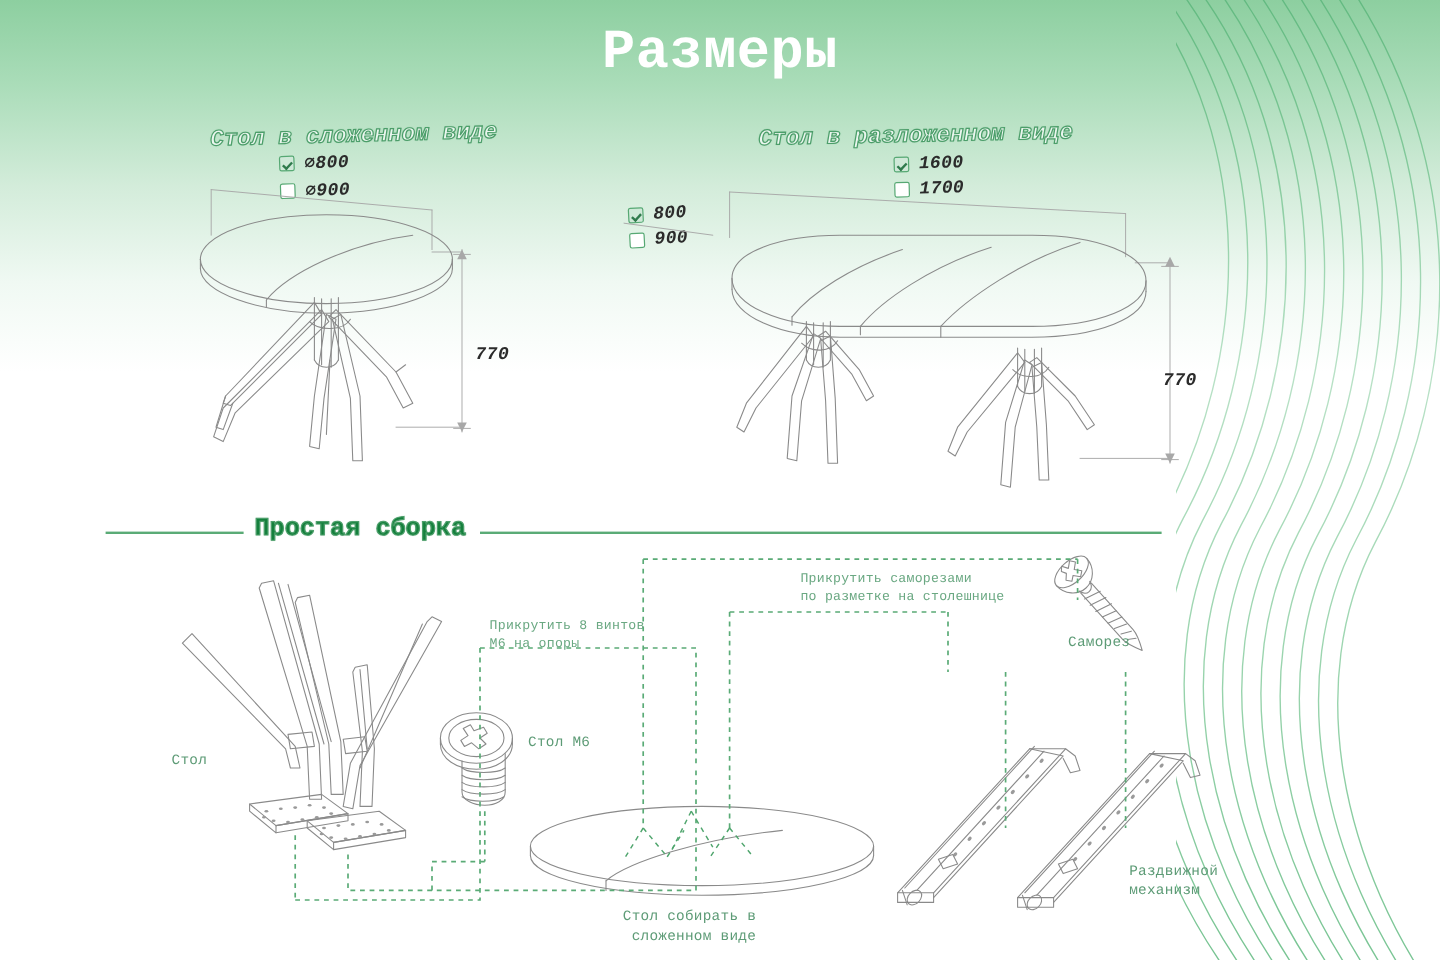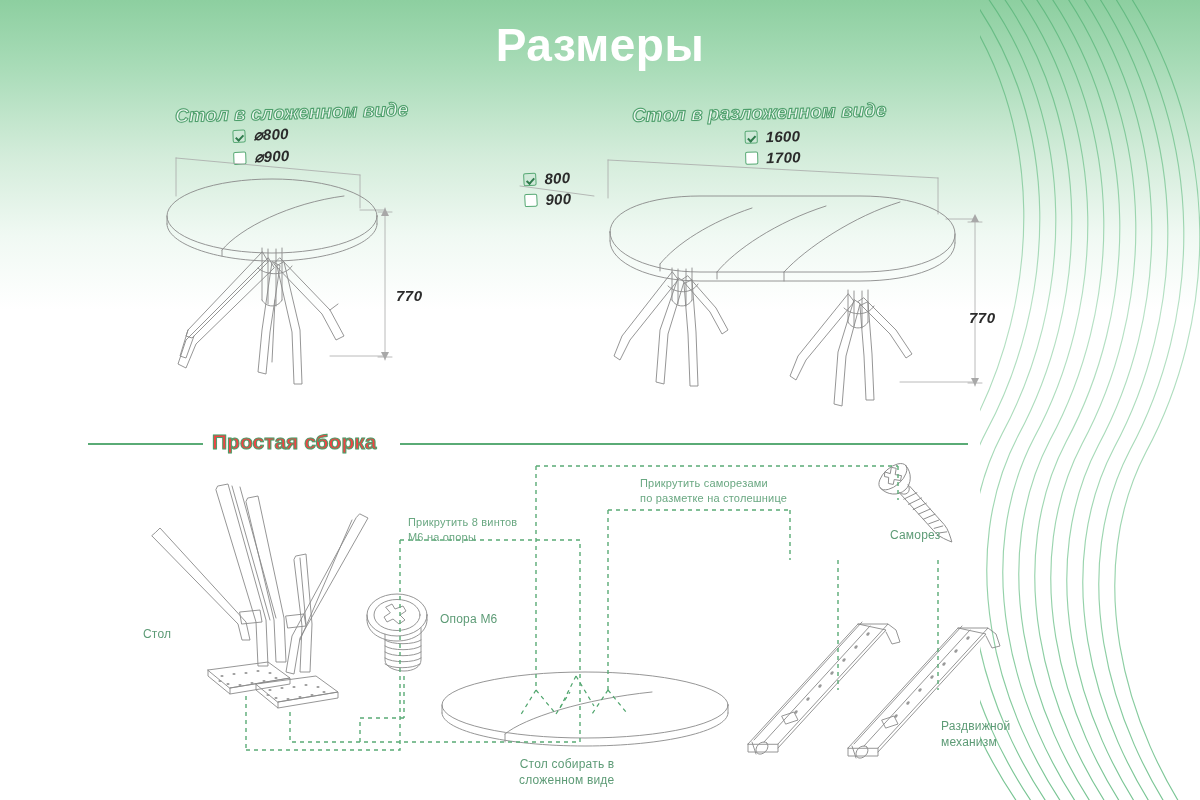--- a/index.html
+++ b/index.html
@@ -1,20 +1,20 @@
 <!DOCTYPE html>
 <html><head>
 <meta charset="utf-8">
 <style>
   * { margin:0; padding:0; box-sizing:border-box; }
   body {
     width:1200px; height:800px; background:#ffffff;
     font-family:"Liberation Sans", sans-serif; overflow:hidden; position:relative;
   }
-  .page { position:relative; width:1200px; height:800px; background:#fff; }
+  .page { position:relative; width:1200px; height:800px; background:#fff;font-family:Liberation Mono, monospace; }
 
   
   .hero {
     position:absolute; left:0; top:0; width:1200px; height:310px;
     background:linear-gradient(to bottom, #8dcfa0 0%, #a9dcb8 22%, #d3ecda 50%, #f0f9f3 76%, #ffffff 100%);
   }
   .hero-title {
     position:absolute; left:0; top:18px; width:1200px; text-align:center;
     font-size:46px; font-weight:bold; color:#ffffff; letter-spacing:.5px;
   }
@@ -58,35 +58,35 @@
   #dim-h1 { left:396px; top:275px; }
   #dim-h2 { left:969px; top:297px; }
 
   
   .divider { position:absolute; left:88px; top:443px; width:880px; height:2px; }
   .divider .ln { position:absolute; top:0; height:2px; background:#5aab76; }
   .divider .ln.l { left:0; width:115px; }
   .divider .ln.r { right:0; width:568px; }
   #title-assembly {
     position:absolute; left:212px; top:430px; font-size:21px; font-weight:bold;
-    color:#ef4444; -webkit-text-stroke:1px #4c9e6a; text-shadow:0 0 1px #4c9e6a;
+    color:#15803d; -webkit-text-stroke:1px #4c9e6a; text-shadow:0 0 1px #4c9e6a;
     white-space:nowrap;
   }
 
   
   .anno {
     position:absolute; font-size:11px; color:#6aa882; line-height:1.35;
     white-space:pre-line; letter-spacing:.2px;
   }
   .partlbl {
     position:absolute; font-size:12px; color:#5d9b76; line-height:1.35;
     white-space:pre-line; letter-spacing:.2px;
   }
   #anno-bolts   { left:408px; top:515px; }
-  #anno-screws  { left:640px; top:476px; }
+  #anno-screws  { left:667px; top:476px; }
   #lbl-opora    { left:143px; top:626px; }
   #lbl-vint     { left:440px; top:611px; }
   #lbl-samorez  { left:890px; top:527px;text-align:right; }
   #lbl-assemble { left:519px; top:756px;text-align:right; }
   #lbl-mech     { left:941px; top:718px; }
 
   svg { display:block; }
   .drw { position:absolute; left:0; top:0; }
 </style>
 </head>
@@ -417,20 +417,20 @@
     <span class="ln r"></span>
   </div>
   <div id="title-assembly">Простая сборка</div>
 
   <div class="anno" id="anno-bolts">Прикрутить 8 винтов
 М6 на опоры</div>
   <div class="anno" id="anno-screws">Прикрутить саморезами
 по разметке на столешнице</div>
 
   <div class="partlbl" id="lbl-opora">Стол</div>
-  <div class="partlbl" id="lbl-vint">Опора М6</div>
+  <div class="partlbl" id="lbl-vint">Стол М6</div>
   <div class="partlbl" id="lbl-samorez">Саморез</div>
   <div class="partlbl" id="lbl-assemble">Стол собирать в
 сложенном виде</div>
   <div class="partlbl" id="lbl-mech">Раздвижной
 механизм</div>
 
 </div>
 
 </body></html>

